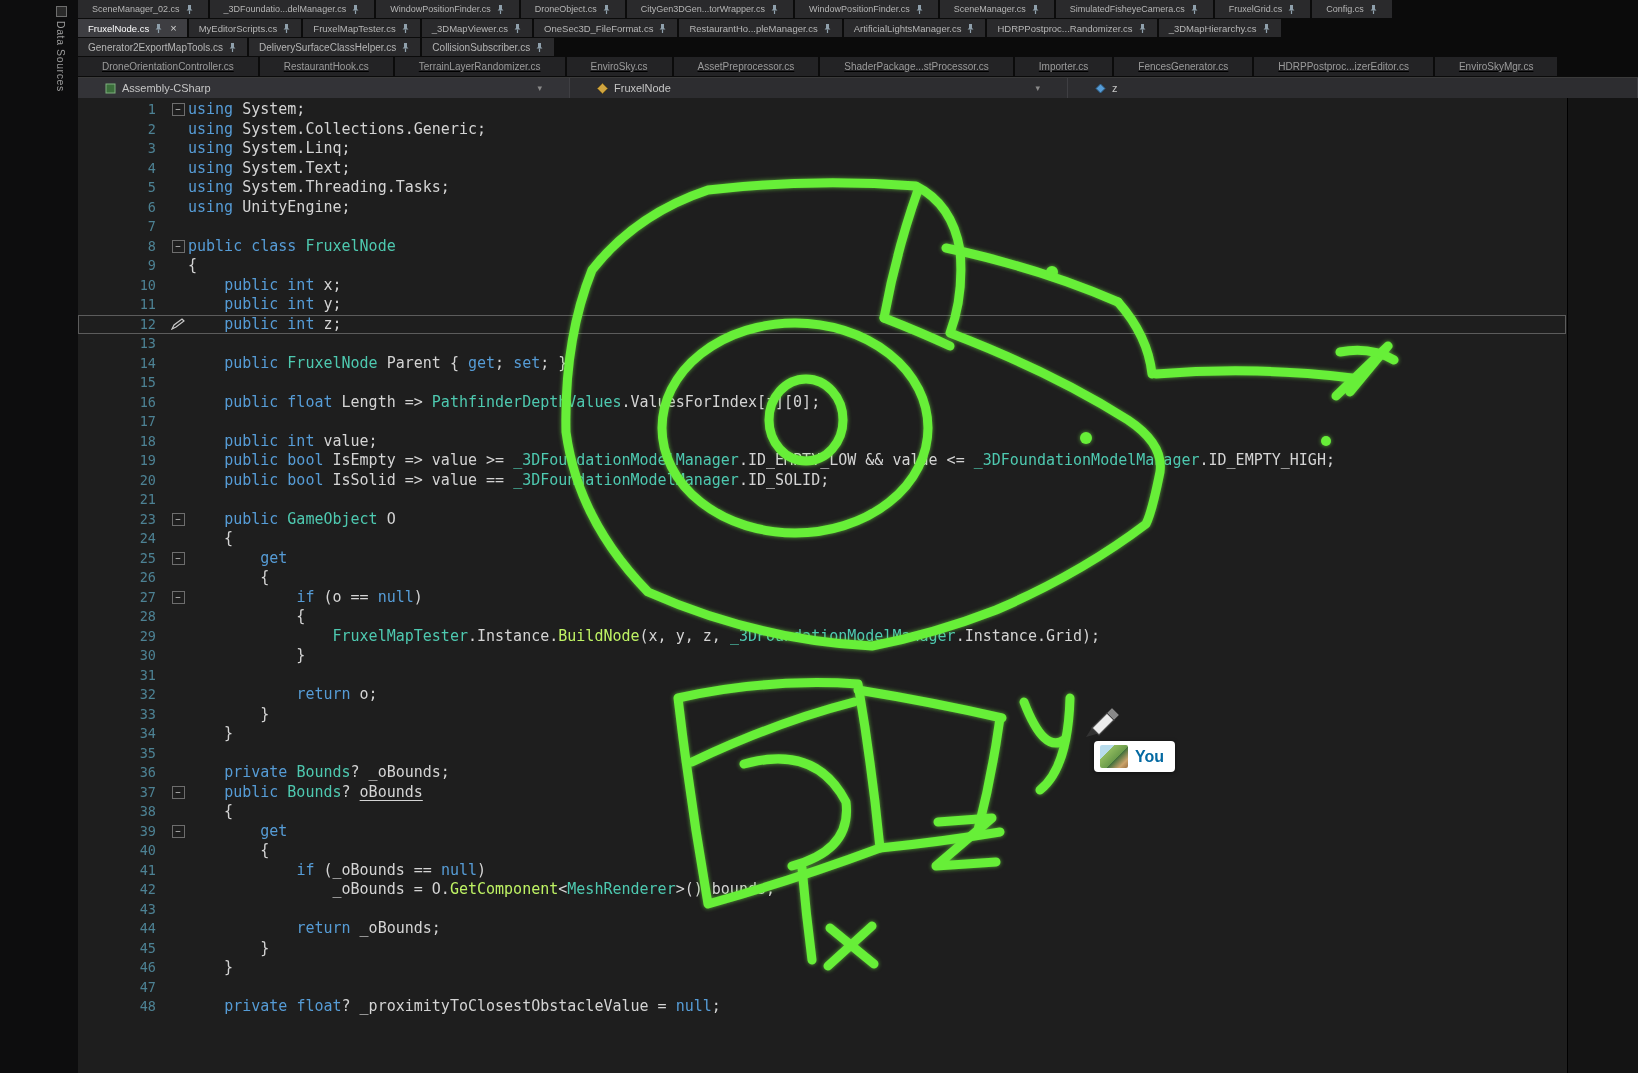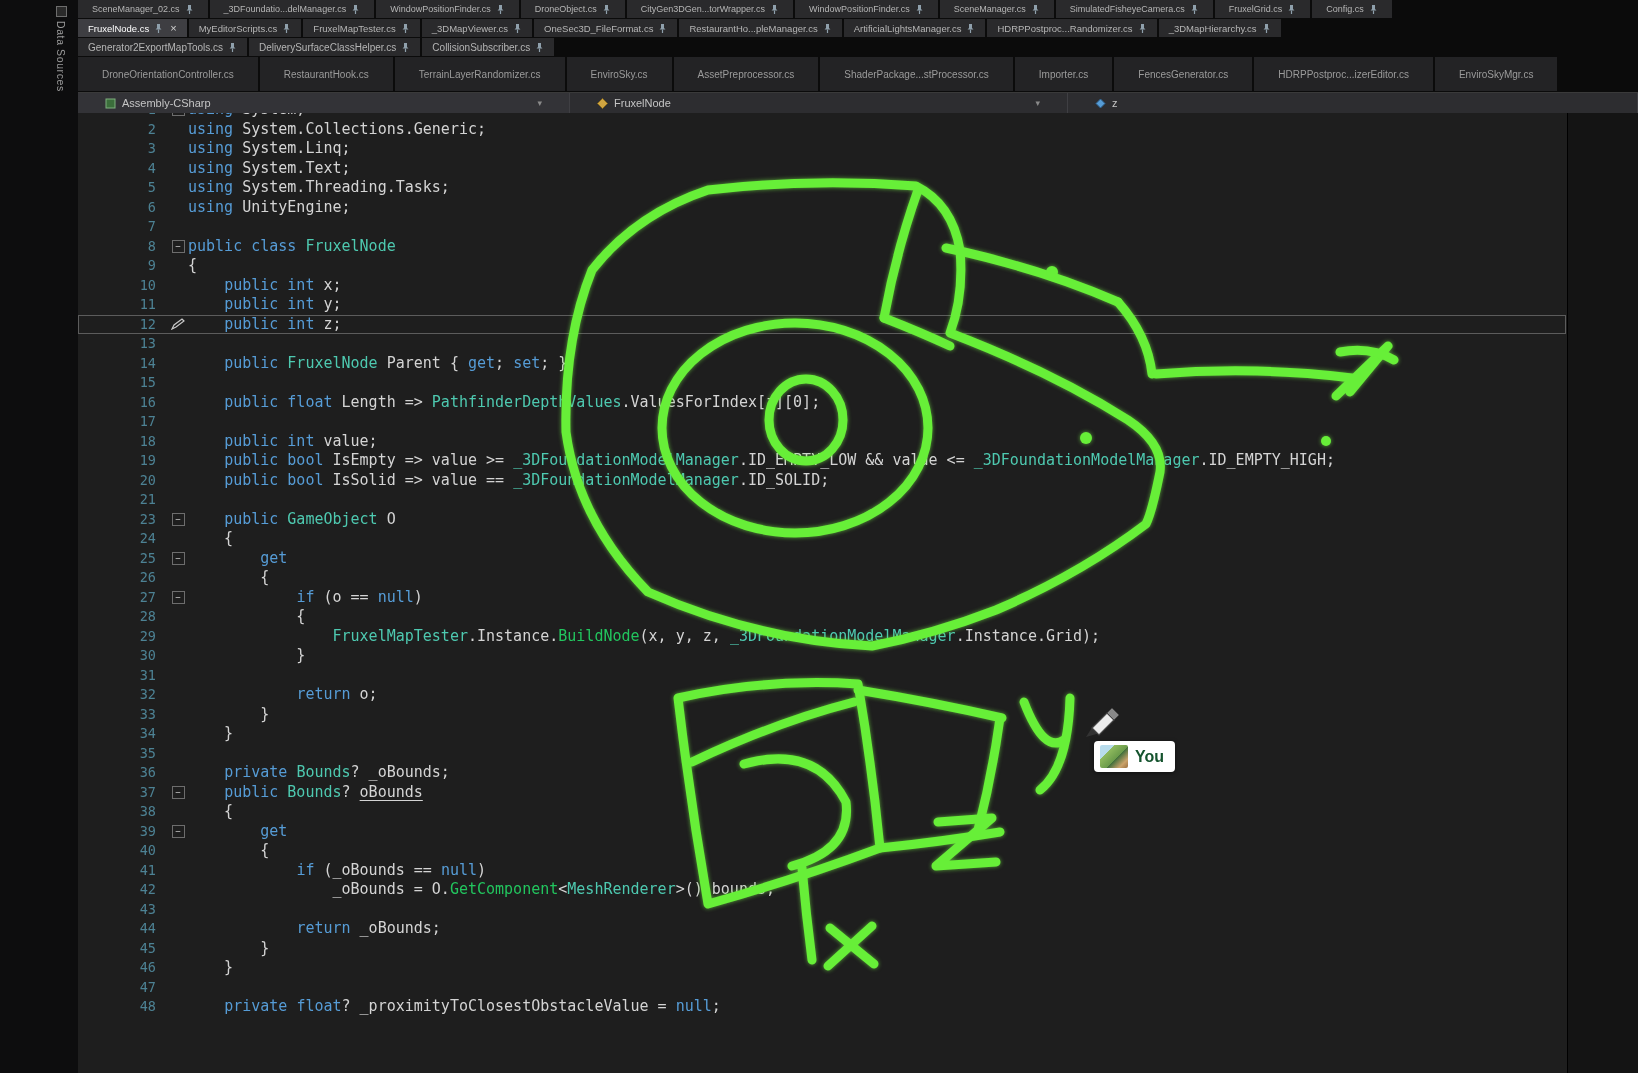--- a/index.html
+++ b/index.html
@@ -9,21 +9,21 @@
   
   .rail{position:absolute;left:0;top:0;width:78px;height:100%;background:#0d0d0e;z-index:3;}
   .rail-icon{position:absolute;left:56px;top:6px;width:9px;height:9px;border:1px solid #6d6d6d;background:#2a2a2a;}
   .rail-tab{position:absolute;left:53px;top:17px;writing-mode:vertical-rl;color:#9a9a9a;
             font-size:10.5px;letter-spacing:.6px;padding:4px 2px;cursor:default;}
 
   
   .top{position:absolute;left:78px;right:0;top:0;height:97px;background:#0b0b0b;z-index:3;}
   .tabrow{display:flex;gap:2px;align-items:stretch;margin-bottom:1px;overflow:hidden;}
   .r1,.r2,.r3{height:18px;}
-  .r4{height:34px;}
+  .r4{height:19px;text-decoration:underline;}
   .tab{display:flex;align-items:center;gap:5px;padding:0 10px;background:#2a2a2c;color:#b5b5b5;
        font-size:9.5px;white-space:nowrap;cursor:default;}
   .r1 .tab{padding:0 14px;font-size:9px;}
   .r3 .tab{font-size:10px;}
   .r4 .tab{background:#232325;color:#9b9b9b;font-size:10px;padding:0 24px;}
   .tab.active{background:#3e3e42;color:#ffffff;}
   .tab .close{font-size:11px;color:#d0d0d0;margin-left:2px;}
   .pin{flex:none;}
 
   
@@ -42,36 +42,36 @@
   .right-strip{position:absolute;top:97px;right:0;width:70px;bottom:0;background:#141414;
                border-left:1px solid #000;z-index:2;}
   .line{display:flex;height:19.5px;}
   .line.current{outline:1px solid #5c5c5c;outline-offset:-1px;}
   .ln{width:90px;padding-right:12px;box-sizing:border-box;text-align:right;color:#4d8294;
       font-size:13.5px;flex:none;}
   .fold{width:20px;flex:none;display:flex;align-items:center;justify-content:center;}
   .foldbox{width:11px;height:11px;border:1px solid #6d6d6d;background:#1e1e1e;color:#c8c8c8;
            font-size:9px;line-height:9px;display:flex;align-items:center;justify-content:center;}
   .codeTxt{white-space:pre;}
-  .kw{color:#569cd6}.ty{color:#4ec9b0}.me{color:#22c55e}.df{color:#d4d4d4}
+  .kw{color:#569cd6}.ty{color:#4ec9b0}.me{color:#bef264}.df{color:#d4d4d4}
   .un{color:#d4d4d4;text-decoration:underline;text-underline-offset:3px;}
 
   
   .overlay{position:absolute;inset:0;z-index:30;pointer-events:none;}
   .draw path,.draw ellipse,.draw line{fill:none;stroke:var(--ann-green,#67ef38);stroke-width:9;
         stroke-linecap:round;stroke-linejoin:round;}
   .draw circle{fill:var(--ann-green,#67ef38);stroke:none;}
   .draw{filter:drop-shadow(0 0 2px rgba(120,240,70,.65));}
 
   .you-chip{position:absolute;left:1094px;top:741px;z-index:31;display:flex;align-items:center;
             gap:7px;background:#ffffff;border-radius:4px;padding:4px 11px 4px 6px;
             box-shadow:0 1px 4px rgba(0,0,0,.5);}
   .you-avatar{width:28px;height:23px;border-radius:2px;
       background:linear-gradient(135deg,#b8dcec 0%,#b8dcec 28%,#8fba5e 28%,#6a9a4a 58%,#3f6f3a 58%,#caa36b 82%,#9a6f3f 100%);}
-  .you-text{font-weight:bold;font-size:16px;color:#14532d;}
+  .you-text{font-weight:bold;font-size:16px;color:#0369a1;}
 </style>
 </head>
 <body>
 
 <div id="stage">
 
   <div class="rail">
     <div class="rail-icon"></div>
     <div class="rail-tab">Data Sources</div>
   </div>

